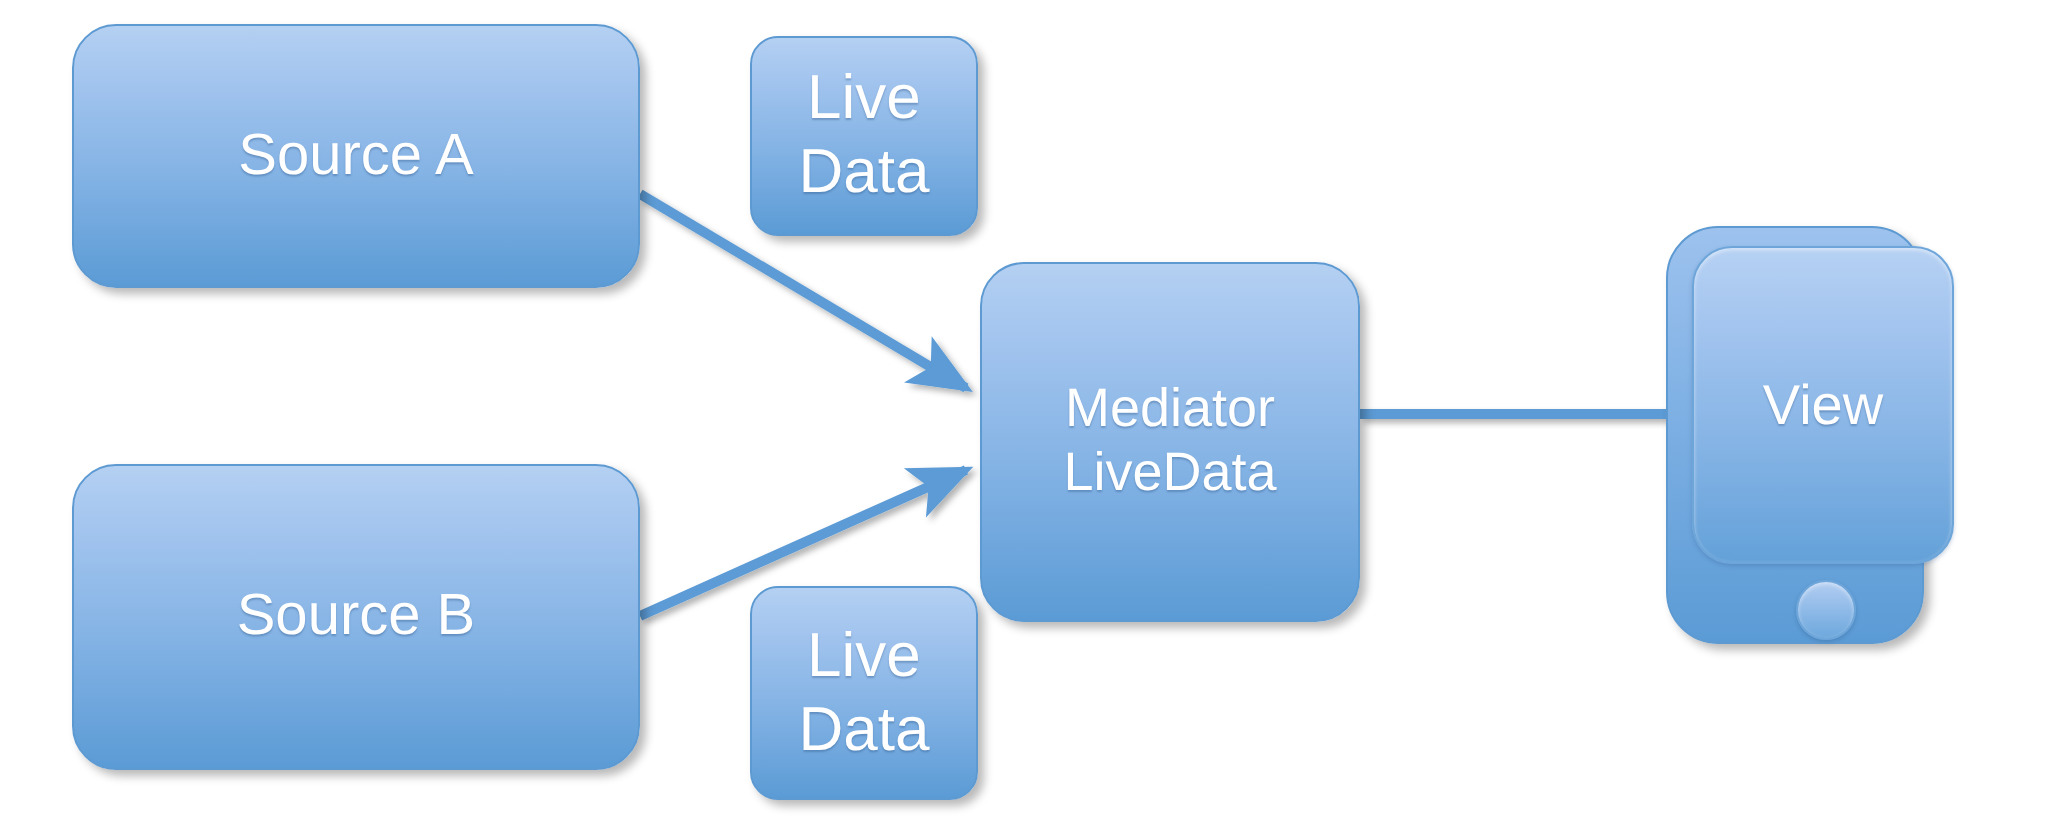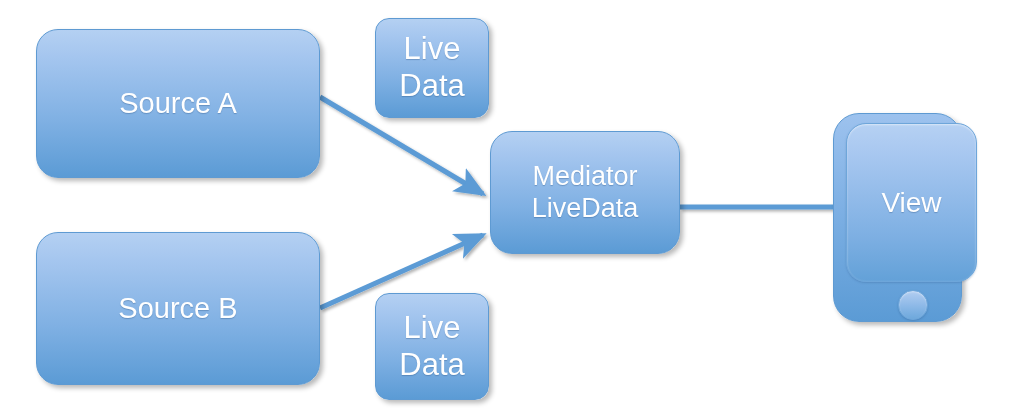--- a/index.html
+++ b/index.html
@@ -105,39 +105,39 @@
       </filter>
     </defs>
 
     <g filter="url(#edgeshadow)">
       <line x1="320" y1="97" x2="483" y2="194" stroke="#5b9bd5" stroke-width="5" marker-end="url(#arrowhead)"></line>
       <line x1="320" y1="308" x2="483" y2="235" stroke="#5b9bd5" stroke-width="5" marker-end="url(#arrowhead)"></line>
       <line x1="680" y1="207" x2="834" y2="207" stroke="#5b9bd5" stroke-width="5"></line>
     </g>
   </svg>
 
-  <div class="node node-source" style="left:36px; top:29px; width:284px; height:149px;justify-content:center;">
+  <div class="node node-source" style="left:36px; top:12px; width:284px; height:132px;justify-content:center;">
     <span class="node-label">Source A</span>
   </div>
 
   <div class="node node-source" style="left:36px; top:232px; width:284px; height:153px;align-items:center;">
     <span class="node-label">Source B</span>
   </div>
 
   <div class="node node-chip" style="left:375px; top:18px; width:114px; height:100px;">
     <span class="node-label">Live
 Data</span>
   </div>
 
   <div class="node node-chip" style="left:375px; top:293px; width:114px; height:107px;">
     <span class="node-label">Live
 Data</span>
   </div>
 
-  <div class="node node-mediator" style="left:490px; top:131px; width:190px; height:123px;">
+  <div class="node node-mediator" style="left:490px; top:131px; width:190px; height:180px;">
     <span class="node-label">Mediator
 LiveData</span>
   </div>
 
   <div class="device-outer" style="left:833px; top:113px; width:129px; height:209px;padding-left:20px;">
     <div class="device-screen" style="left:12px; top:9px; width:131px; height:159px;">
       <span class="node-label">View</span>
     </div>
     <div class="device-home" style="left:64px; top:176px; width:30px; height:30px;"></div>
   </div>

